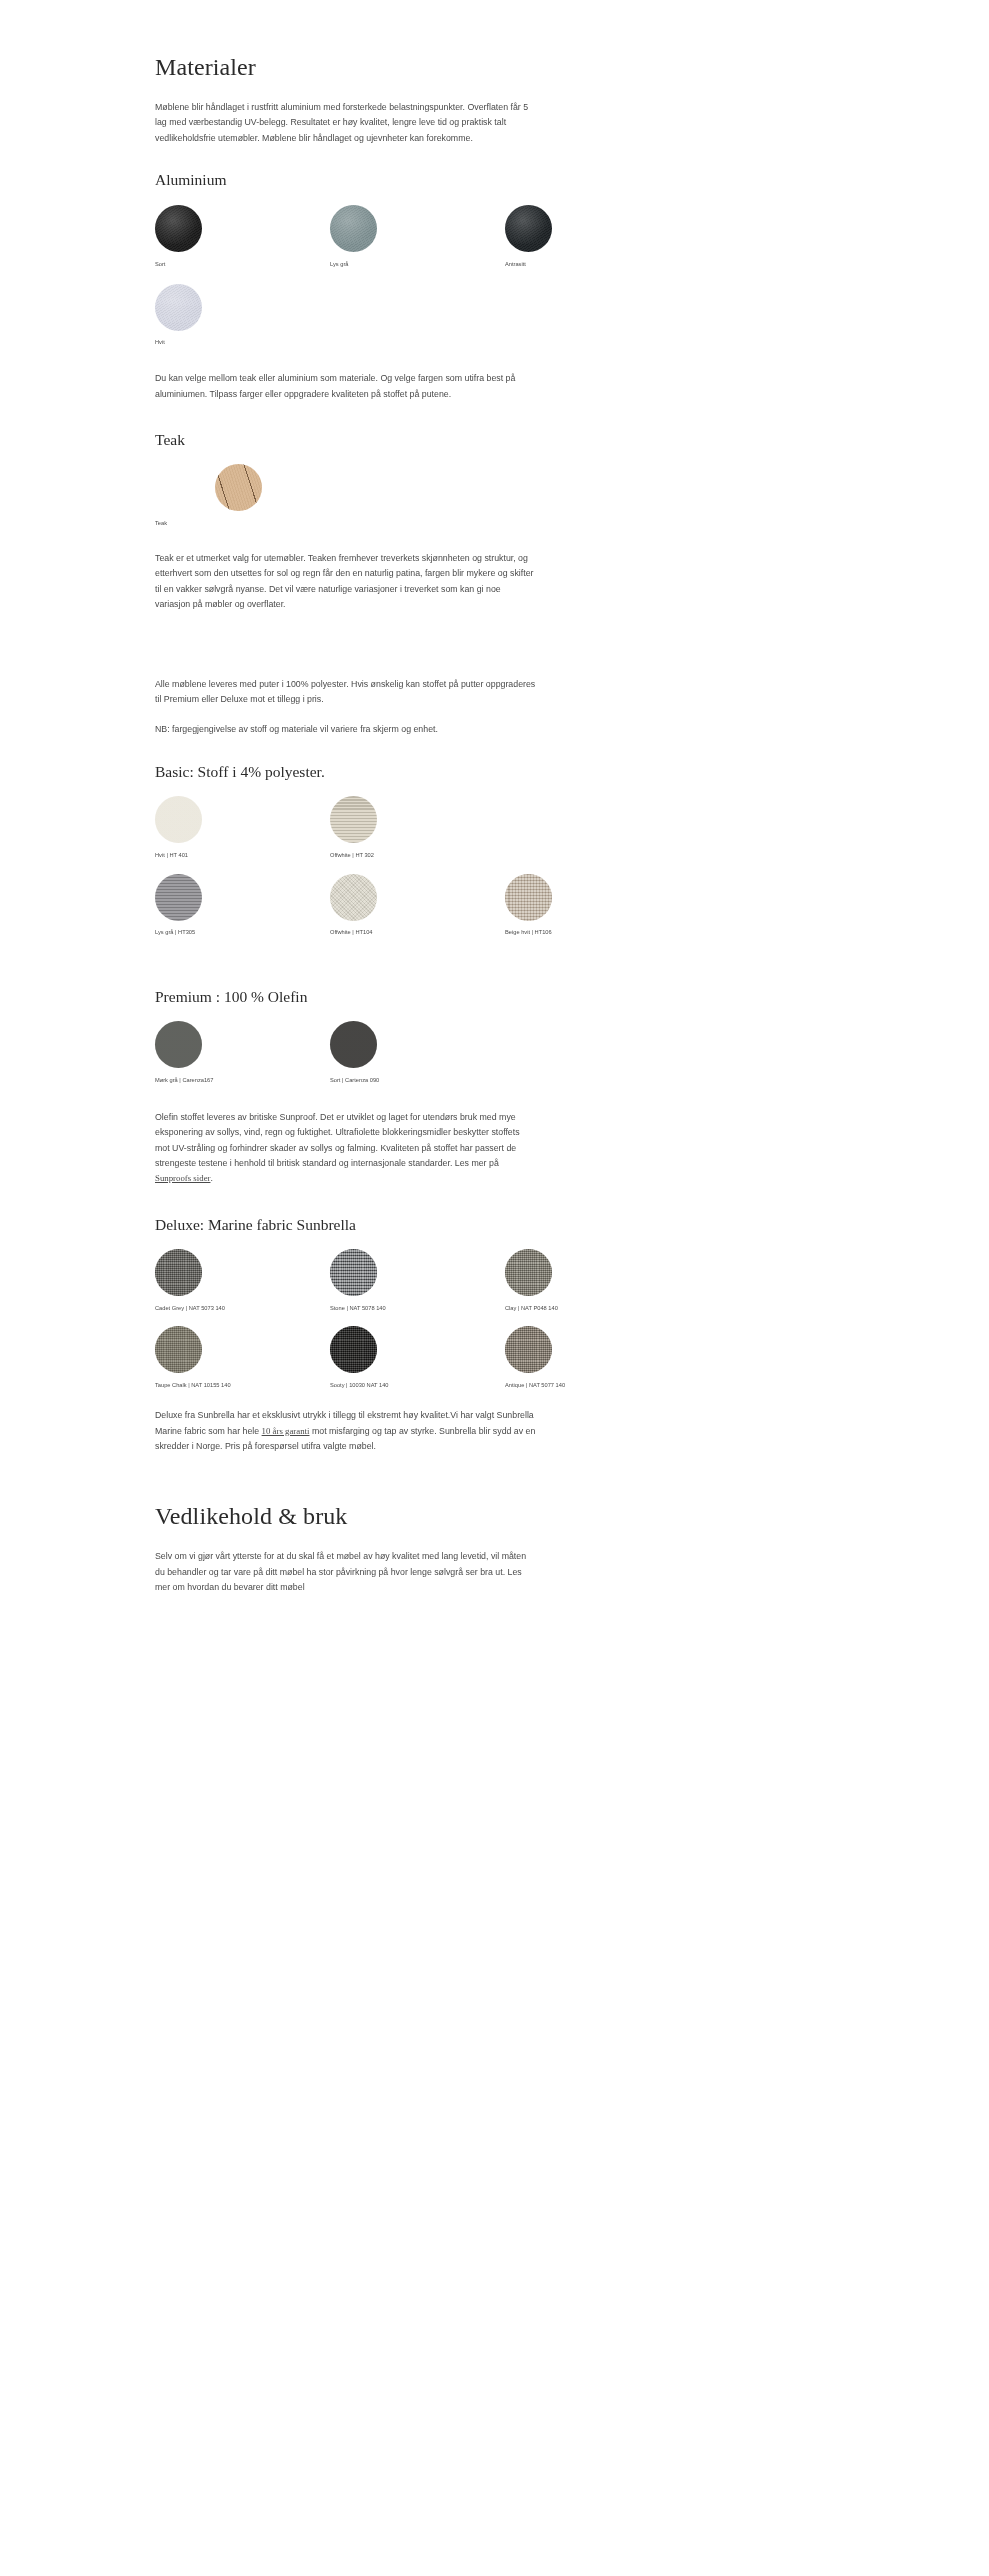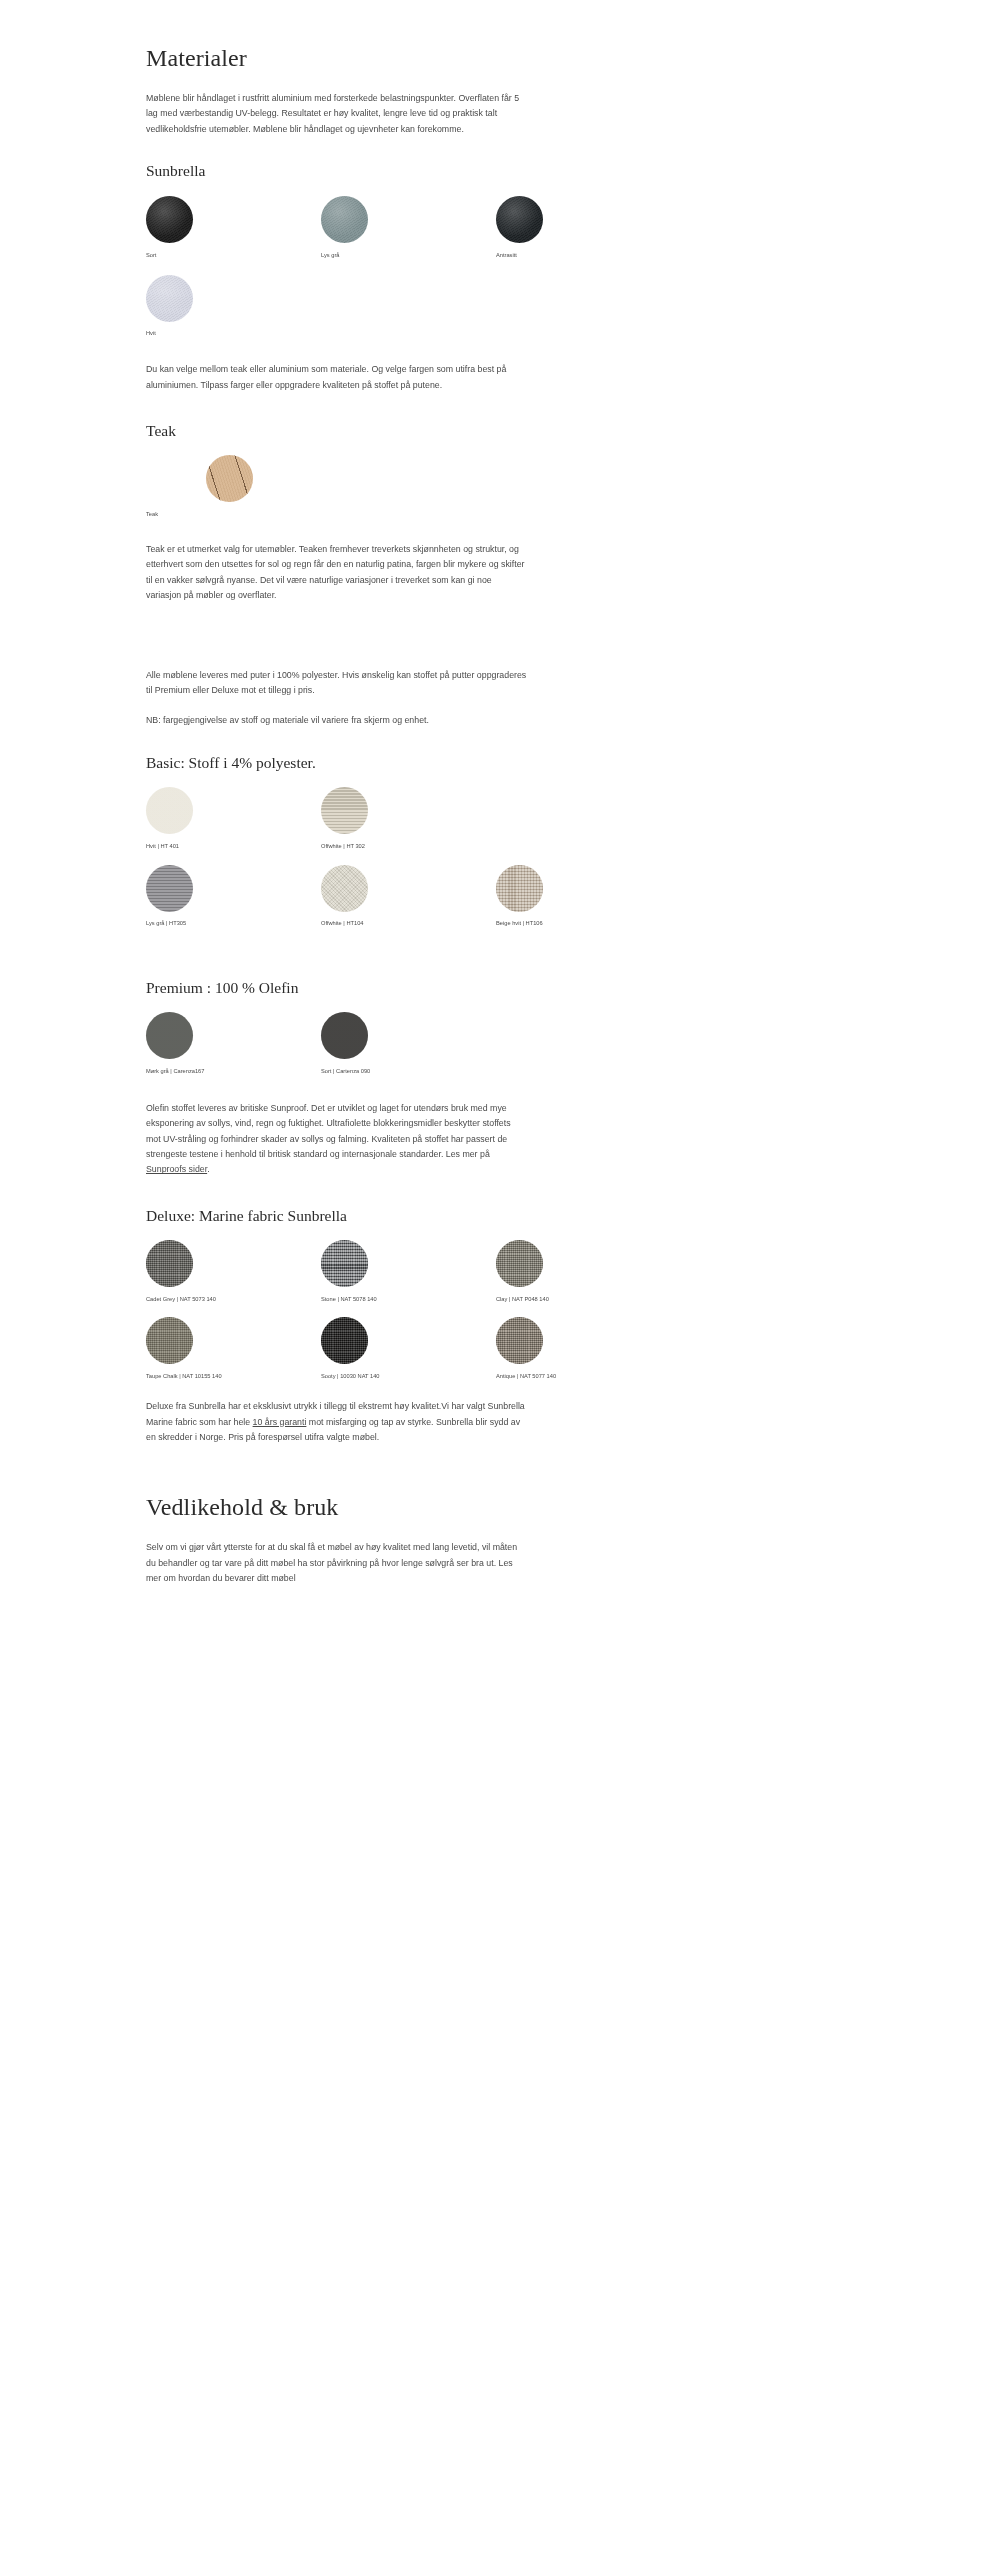--- a/index.html
+++ b/index.html
@@ -10,21 +10,21 @@
     min-height: 2642px;
     background: #ffffff;
     font-family: "Liberation Sans", sans-serif;
     color: #3d3d3d;
     -webkit-font-smoothing: antialiased;
   }
 
   .page {
     width: 989px;
     position: relative;
-    padding: 0;
+    padding: 9px;
   }
 
   
   .wrap {
     margin-left: 146px;
     width: 690px;
   }
 
   .textcol { width: 381px; }
 
@@ -53,20 +53,21 @@
     line-height: 1.75;
     color: #4a4a4a;
     margin: 0;
     font-weight: 300;
   }
 
   .lnk {
     color: #4a4a4a;
     text-decoration: underline;
     cursor: pointer;
+    font-family: Liberation Serif, serif;
   }
 
   
   .swatch-grid {
     display: grid;
     grid-template-columns: repeat(3, 175px);
     column-gap: 0px;
   }
   .swatch-cell {
     width: 175px;
@@ -150,21 +151,21 @@
     <div style="height:45px" class="spacer"></div>
 
     <h1 class="section-title">Materialer</h1>
 
     <div style="height:18.5px" class="spacer"></div>
 
     <p class="body-text textcol">Møblene blir håndlaget i rustfritt aluminium med forsterkede belastningspunkter. Overflaten får 5 lag med værbestandig UV-belegg. Resultatet er høy kvalitet, lengre leve tid og praktisk talt vedlikeholdsfrie utemøbler. Møblene blir  håndlaget og ujevnheter kan forekomme.</p>
 
     <div style="height:25px" class="spacer"></div>
 
-    <h2 class="sub-title">Sunbrella</h2>
+    <h2 class="sub-title">Aluminium</h2>
 
     <div style="height:15.5px" class="spacer"></div>
 
     <div class="swatch-grid">
       <div class="swatch-cell">
         <div class="swatch-circle" id="al-0" style="background-color: rgb(26, 26, 26);">
             <span class="tex tex-metal"></span>
           </div>
         <div class="swatch-label">Sort</div>
       </div>

